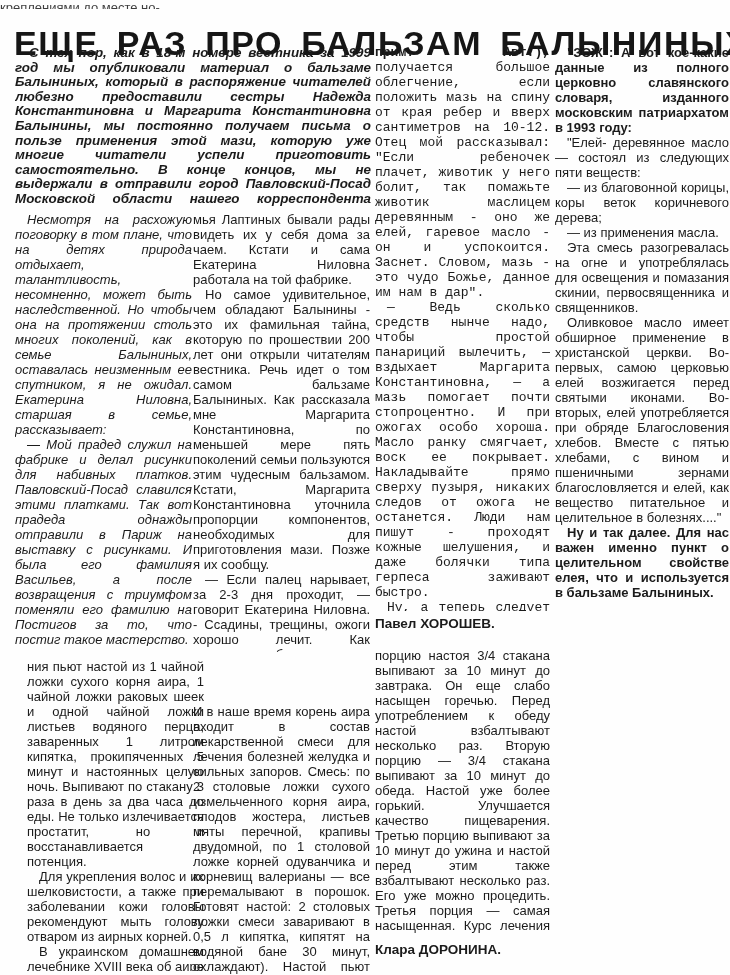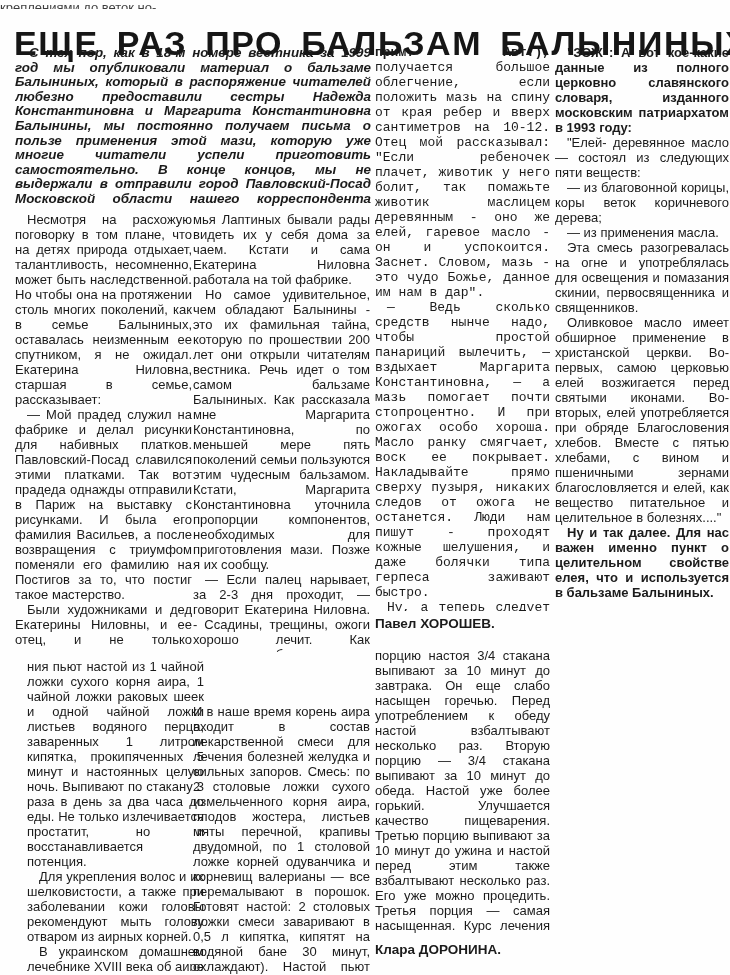--- a/index.html
+++ b/index.html
@@ -20,21 +20,21 @@
     text-align:justify;
   }
   .intro p{margin:0;text-indent:14px;}
   .colsec{
     position:absolute;overflow:hidden;
     font-size:13px;line-height:15px;text-align:justify;
   }
   .colsec p{margin:0;text-indent:12px;}
   .colsec p.noindent{text-indent:0;}
   
-  .c1a{left:15px;  top:212px;width:177px;height:434px;}
+  .c1a{left:15px;  top:212px;width:177px;height:434px;font-style:italic;}
   .c1cut{left:15px;top:646px;width:177px;height:9px;overflow:hidden;opacity:.85;}
   .c1cut p{margin:0;text-indent:0;font-size:13px;line-height:15px;}
   .c1b{left:27px;  top:659px;width:177px;height:312px;}
   .c2a{left:193px; top:212px;width:177px;height:440px;}
   .c2b{left:193px; top:660px;width:177px;height:302px;margin-top:44px;}
   .c3a{left:375px; top:45px; width:175px;height:566px;font-family:Liberation Mono, monospace;}
   .sig{position:absolute;width:175px;text-align:left;font-weight:bold;font-size:13.5px;padding-right:3px;box-sizing:border-box;}
   .sig1{left:375px;top:616px;}
   .c3b{left:375px; top:648px;width:175px;height:288px;}
   .sig2{left:375px;top:942px;}
@@ -52,21 +52,21 @@
   <div class="intro">
     <p>С тех пор, как в 18-м номере вестника за 1999 год мы опубликовали материал о бальзаме Балыниных, который в распоряжение читателей любезно предоставили сестры Надежда Константиновна и Маргарита Константиновна Балынины, мы постоянно получаем письма о пользе применения этой мази, которую уже многие читатели успели приготовить самостоятельно. В конце концов, мы не выдержали в отправили город Павловский-Посад Московской области нашего корреспондента врача Павла Хорошева. Путешествие его закончилось небольшим репортажем.</p>
   </div>
 
   <div class="colsec c1a">
     <p>Несмотря на расхожую поговорку в том плане, что на детях природа отдыхает, талантливость, несомненно, может быть наследственной. Но чтобы она на протяжении столь многих поколений, как в семье Балыниных, оставалась неизменным ее спутником, я не ожидал. Екатерина Ниловна, старшая в семье, рассказывает:</p>
     <p>— Мой прадед служил на фабрике и делал рисунки для набивных платков. Павловский-Посад славился этими платками. Так вот прадеда однажды отправили в Париж на выставку с рисунками. И была его фамилия Васильев, а после возвращения с триумфом поменяли его фамилию на Постигов за то, что постиг такое мастерство.</p>
     <p>Были художниками и дед Екатерины Ниловны, и ее отец, и не только занимались платочным рисунком, но и картины писали. Настолько велико было их мастерство, что фабриканты старой платочной павловской фабрики Ольга Яковлевна Грязнова и се-</p>
   </div>
   <div class="c1cut">
-    <p>креплениями до веток но-</p>
+    <p>креплениями до месте но-</p>
   </div>
   <div class="colsec c1b">
     <p class="noindent">ния пьют настой из 1 чайной ложки сухого корня аира, 1 чайной ложки раковых шеек и одной чайной ложки листьев водяного перца, заваренных 1 литром кипятка, прокипяченных 5 минут и настоянных целую ночь. Выпивают по стакану 3 раза в день за два часа до еды. Не только излечивается простатит, но и восстанавливается потенция.</p>
     <p>Для укрепления волос и их шелковистости, а также при заболевании кожи головы рекомендуют мыть голову отваром из аирных корней.</p>
     <p>В украинском домашнем лечебнике XVIII века об аире написано: «Нако-</p>
   </div>
 
   <div class="colsec c2a">
     <p class="noindent">мья Лаптиных бывали рады видеть их у себя дома за чаем. Кстати и сама Екатерина Ниловна работала на той фабрике.</p>
     <p>Но самое удивительное, чем обладают Балынины - это их фамильная тайна, которую по прошествии 200 лет они открыли читателям вестника. Речь идет о том самом бальзаме Балыниных. Как рассказала мне Маргарита Константиновна, по меньшей мере пять поколений семьи пользуются этим чудесным бальзамом. Кстати, Маргарита Константиновна уточнила пропорции компонентов, необходимых для приготовления мази. Позже я их сообщу.</p>

